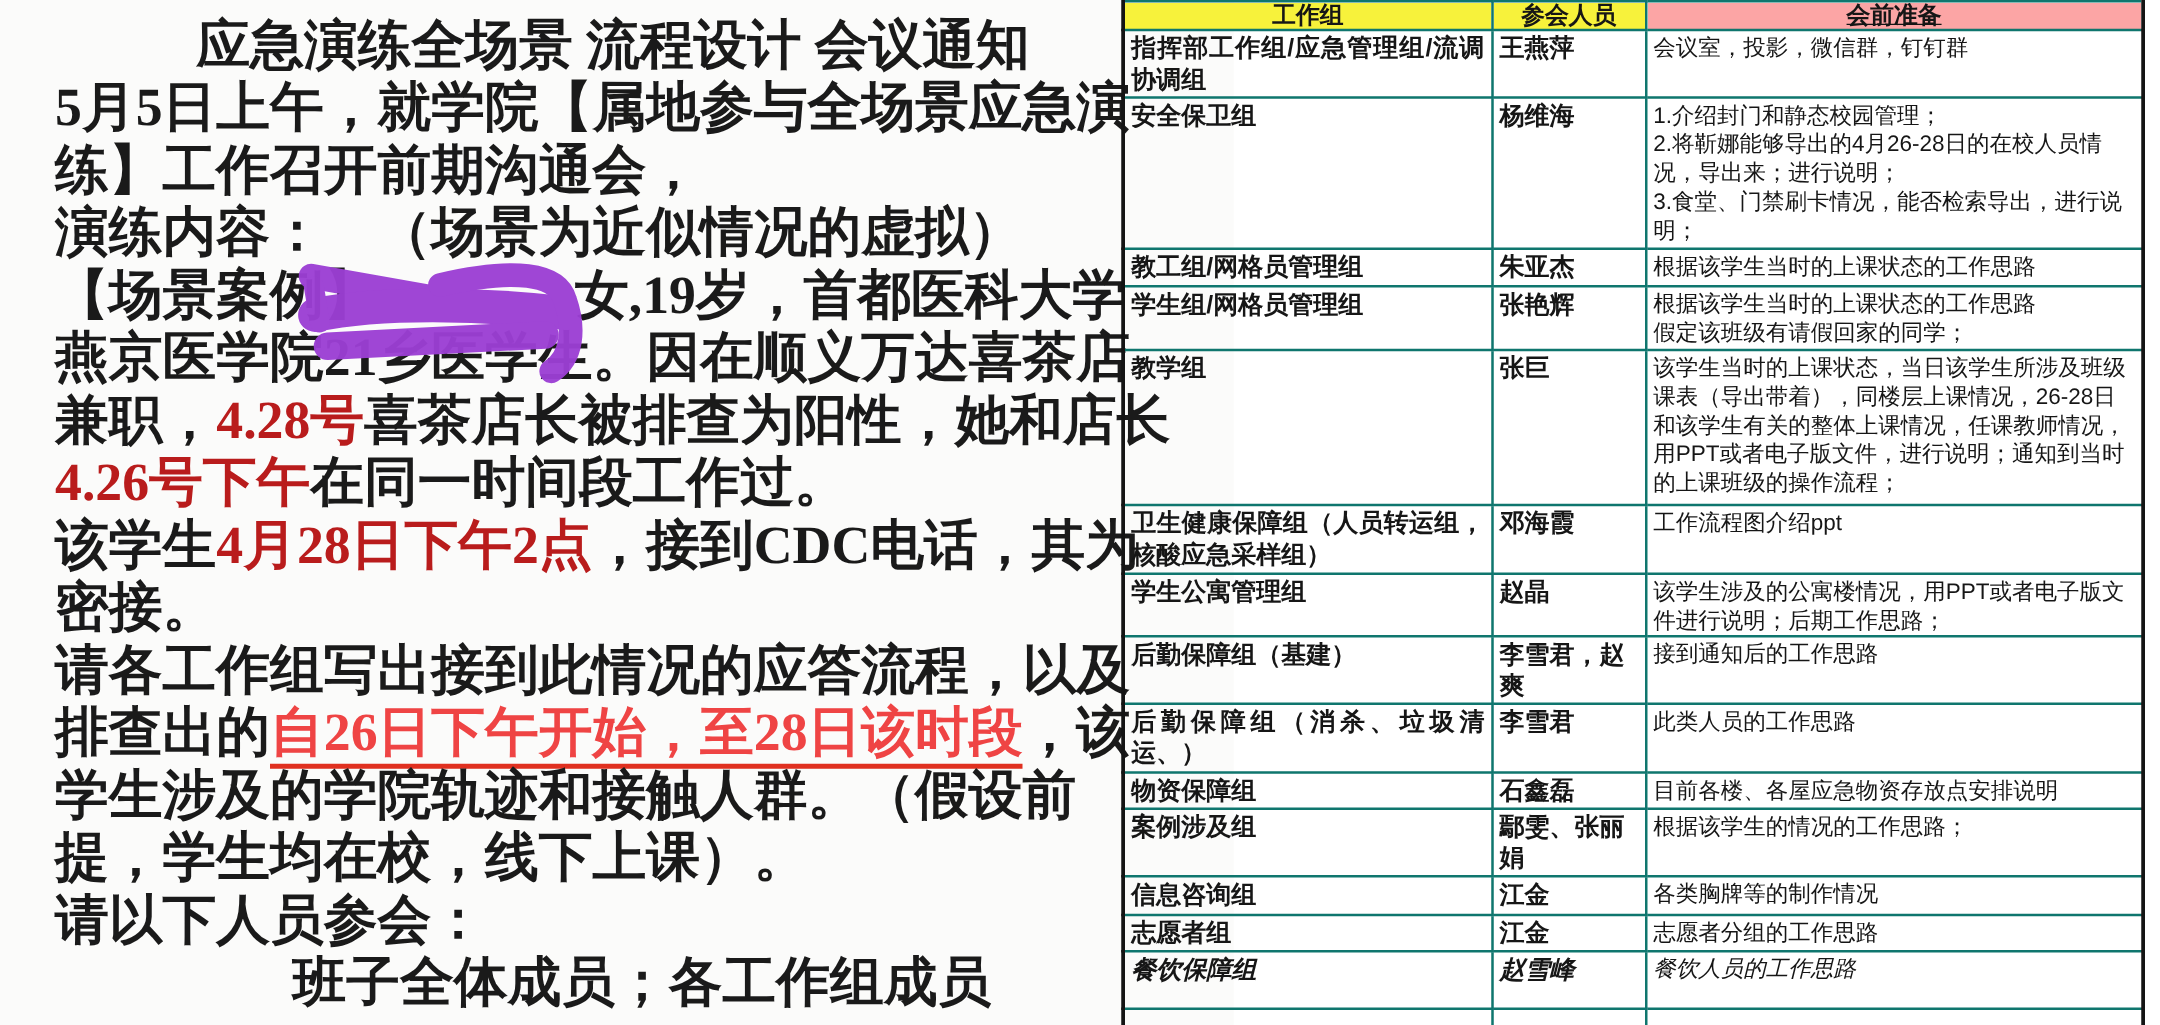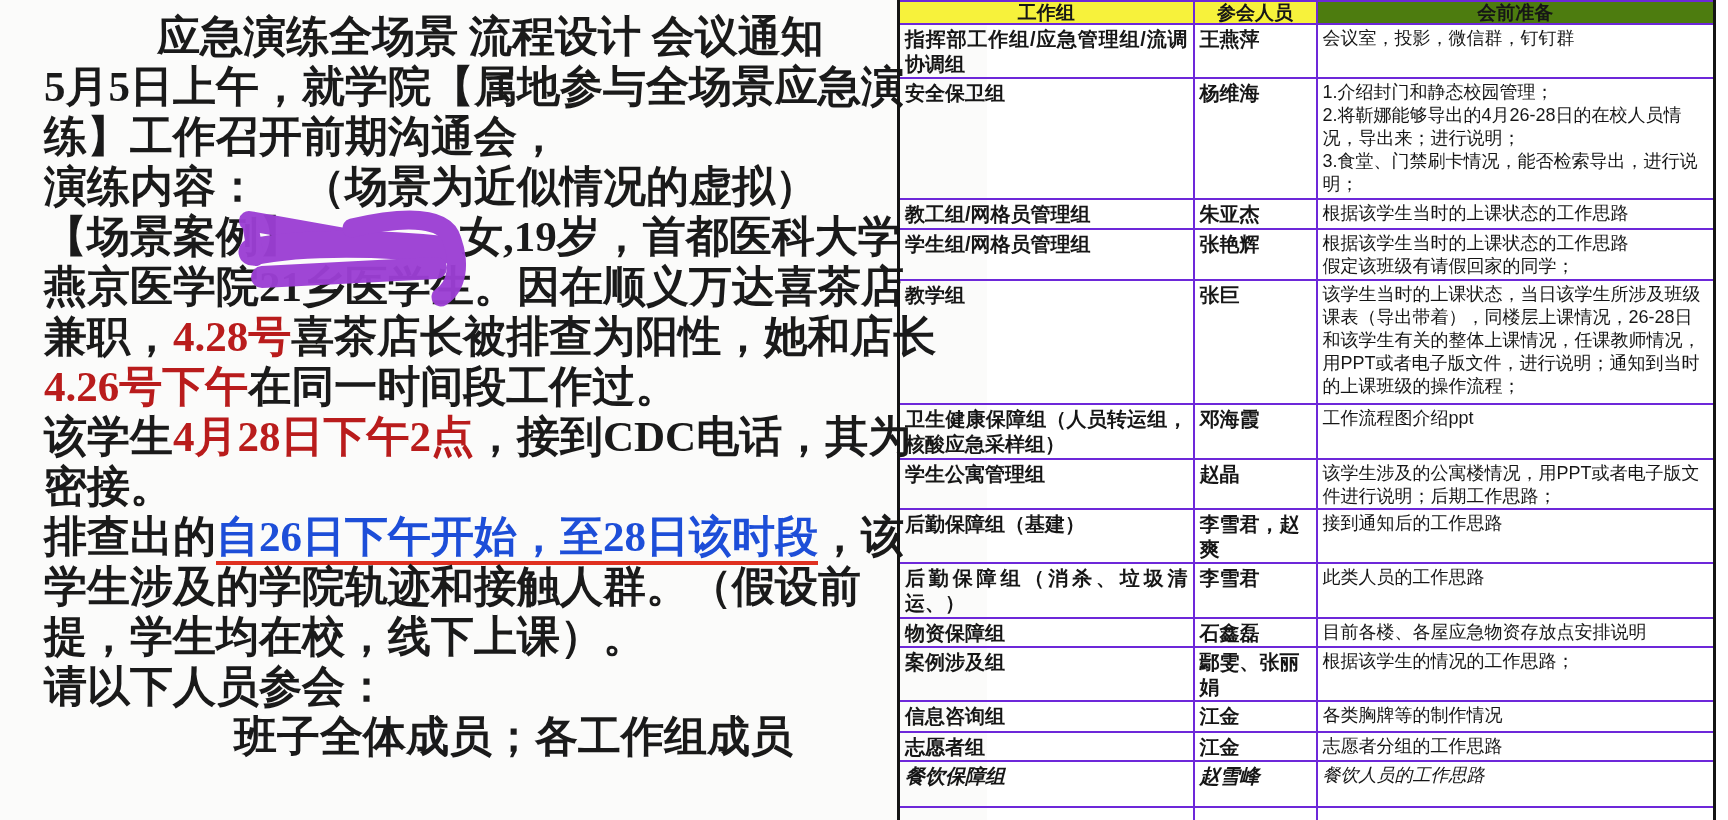--- a/index.html
+++ b/index.html
@@ -7,28 +7,28 @@
           font-family:"Liberation Sans",sans-serif;}
   
   .doc{position:absolute;left:0;top:0;width:987px;height:820px;box-sizing:border-box;
        background:#fbfbfa;padding:12px 0 0 44px;overflow:hidden;
        font-family:"Liberation Serif",serif;font-weight:bold;font-size:43px;color:#1a1a1a;}
   .doc-line{height:50px;line-height:50px;white-space:nowrap;}
   .doc-line.title{text-align:center;padding-right:50px;}
   .doc-line.indented{padding-left:190px;}
   .seg{white-space:pre;}
   .seg.red{color:#b91c1c;}
-  .seg.red-underline{color:#1d4ed8;border-bottom:4px solid #e03020;padding-bottom:1px;}
+  .seg.red-underline{color:#ef4444;border-bottom:4px solid #e03020;padding-bottom:1px;}
   .seg.redacted-gap{display:inline-block;width:158px;}
   .scribble{position:absolute;left:0;top:0;pointer-events:none;}
   
   .tablewrap{position:absolute;left:897px;top:0;width:820px;}
   table.wg{border-collapse:collapse;width:816px;table-layout:fixed;
            border:3px solid #141414;border-top:none;}
-  table.wg th,table.wg td{border:2px solid #6d28d9;vertical-align:top;box-sizing:border-box;
+  table.wg th,table.wg td{border:2px solid #0f766e;vertical-align:top;box-sizing:border-box;
            overflow:hidden;color:#161616;}
   table.wg th{height:21px;padding:0;font-size:19px;line-height:21px;font-weight:bold;text-align:center;}
   table.wg td{padding:2px 5px 0 5px;}
   td.group{font-size:20px;font-weight:bold;line-height:25px;text-align:justify;}
   td.att{font-size:20px;font-weight:bold;line-height:25px;}
   td.prep{font-size:18px;line-height:23px;white-space:pre-line;}
 </style>
 </head>
 <body>
 
@@ -39,20 +39,21 @@
         <div class="doc-line title"><span class="seg">应急演练全场景 流程设计 会议通知</span></div>
         <div class="doc-line"><span class="seg">5月5日上午，就学院【属地参与全场景应急演</span></div>
         <div class="doc-line"><span class="seg">练】工作召开前期沟通会，</span></div>
         <div class="doc-line"><span class="seg">演练内容：　（场景为近似情况的虚拟）</span></div>
         <div class="doc-line"><span class="seg">【场景案例】</span><span class="seg redacted-gap"></span><span class="seg">女,19岁，首都医科大学</span></div>
         <div class="doc-line"><span class="seg">燕京医学院21乡医学生。因在顺义万达喜茶店</span></div>
         <div class="doc-line"><span class="seg">兼职，</span><span class="seg red">4.28号</span><span class="seg">喜茶店长被排查为阳性，她和店长</span></div>
         <div class="doc-line"><span class="seg red">4.26号下午</span><span class="seg">在同一时间段工作过。</span></div>
         <div class="doc-line"><span class="seg">该学生</span><span class="seg red">4月28日下午2点</span><span class="seg">，接到CDC电话，其为</span></div>
         <div class="doc-line"><span class="seg">密接。</span></div>
+        <div class="doc-line"><span class="seg">请各工作组写出接到此情况的应答流程，以及</span></div>
         <div class="doc-line"><span class="seg">排查出的</span><span class="seg red-underline">自26日下午开始，至28日该时段</span><span class="seg">，该</span></div>
         <div class="doc-line"><span class="seg">学生涉及的学院轨迹和接触人群。（假设前</span></div>
         <div class="doc-line"><span class="seg">提，学生均在校，线下上课）。</span></div>
         <div class="doc-line"><span class="seg">请以下人员参会：</span></div>
         <div class="doc-line indented"><span class="seg">班子全体成员；各工作组成员</span></div>
       </div>
     <svg class="scribble" width="897" height="820" viewBox="0 0 897 820">
       <g fill="none" stroke="#9c3fd4" stroke-linecap="round" stroke-linejoin="round" opacity="0.96">
         <path d="M249,221 L362,241" stroke-width="20"></path>
         <path d="M252,252 C305,241 385,243 448,250" stroke-width="27"></path>
@@ -67,21 +68,21 @@
     <table class="wg">
       <colgroup>
           <col style="width:295px">
           <col style="width:123px">
           <col style="width:398px">
         </colgroup>
       <thead>
         <tr>
           <th style="background: rgb(247, 242, 59);">工作组</th>
           <th style="background: rgb(247, 242, 59);">参会人员</th>
-          <th style="background: #4d7c0f;">会前准备</th>
+          <th style="background: #fca5a5; text-decoration: underline;">会前准备</th>
         </tr>
       </thead>
       <tbody id="wg-body">
           <tr style="height: 51px;">
             <td class="group">指挥部工作组/应急管理组/流调协调组</td>
             <td class="att">王燕萍</td>
             <td class="prep">会议室，投影，微信群，钉钉群</td>
           </tr>
           <tr style="height: 121px;">
             <td class="group">安全保卫组</td>

